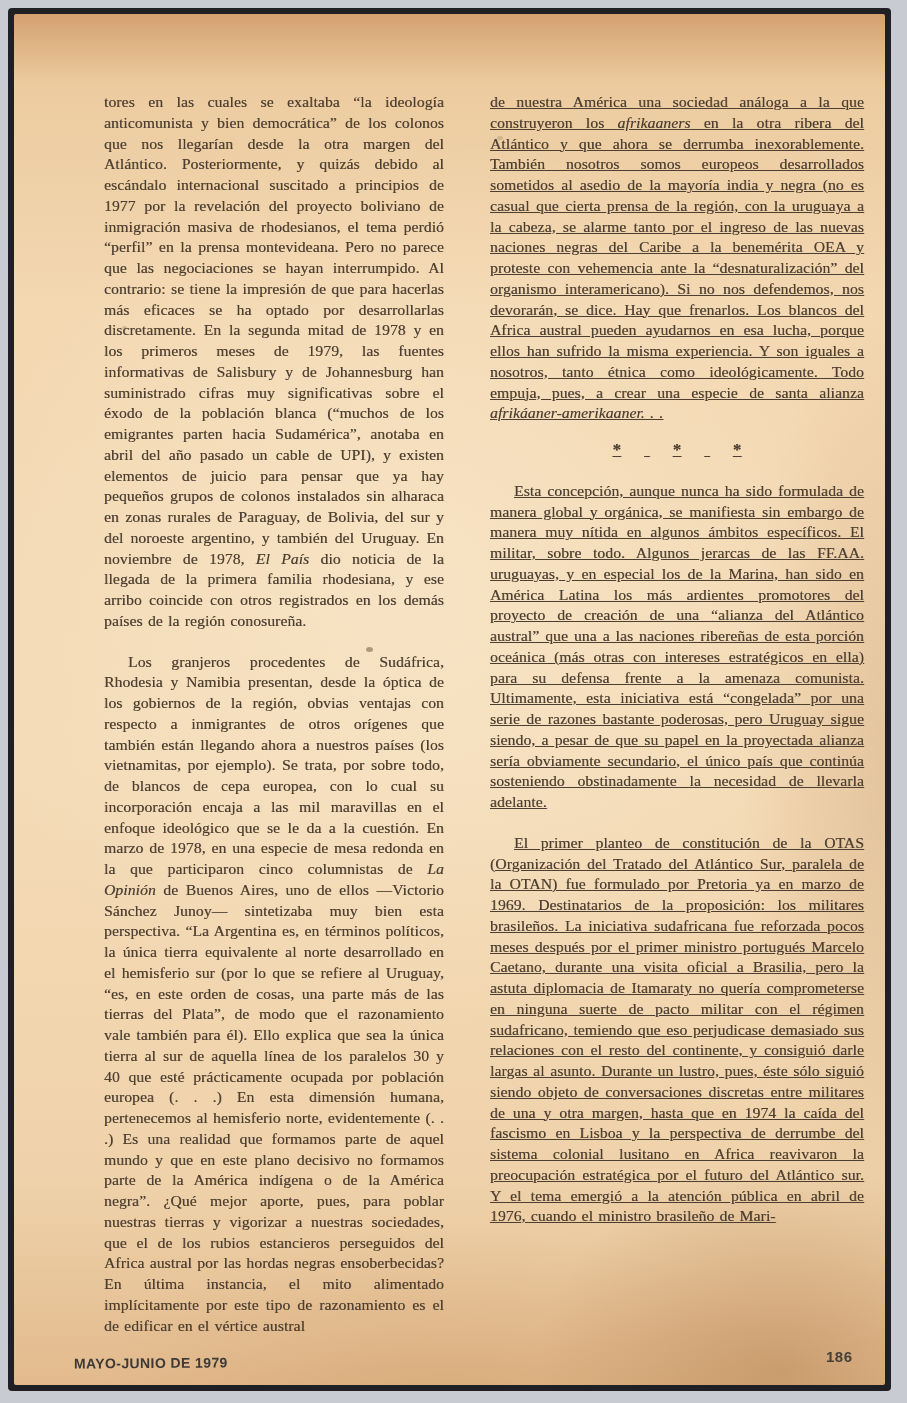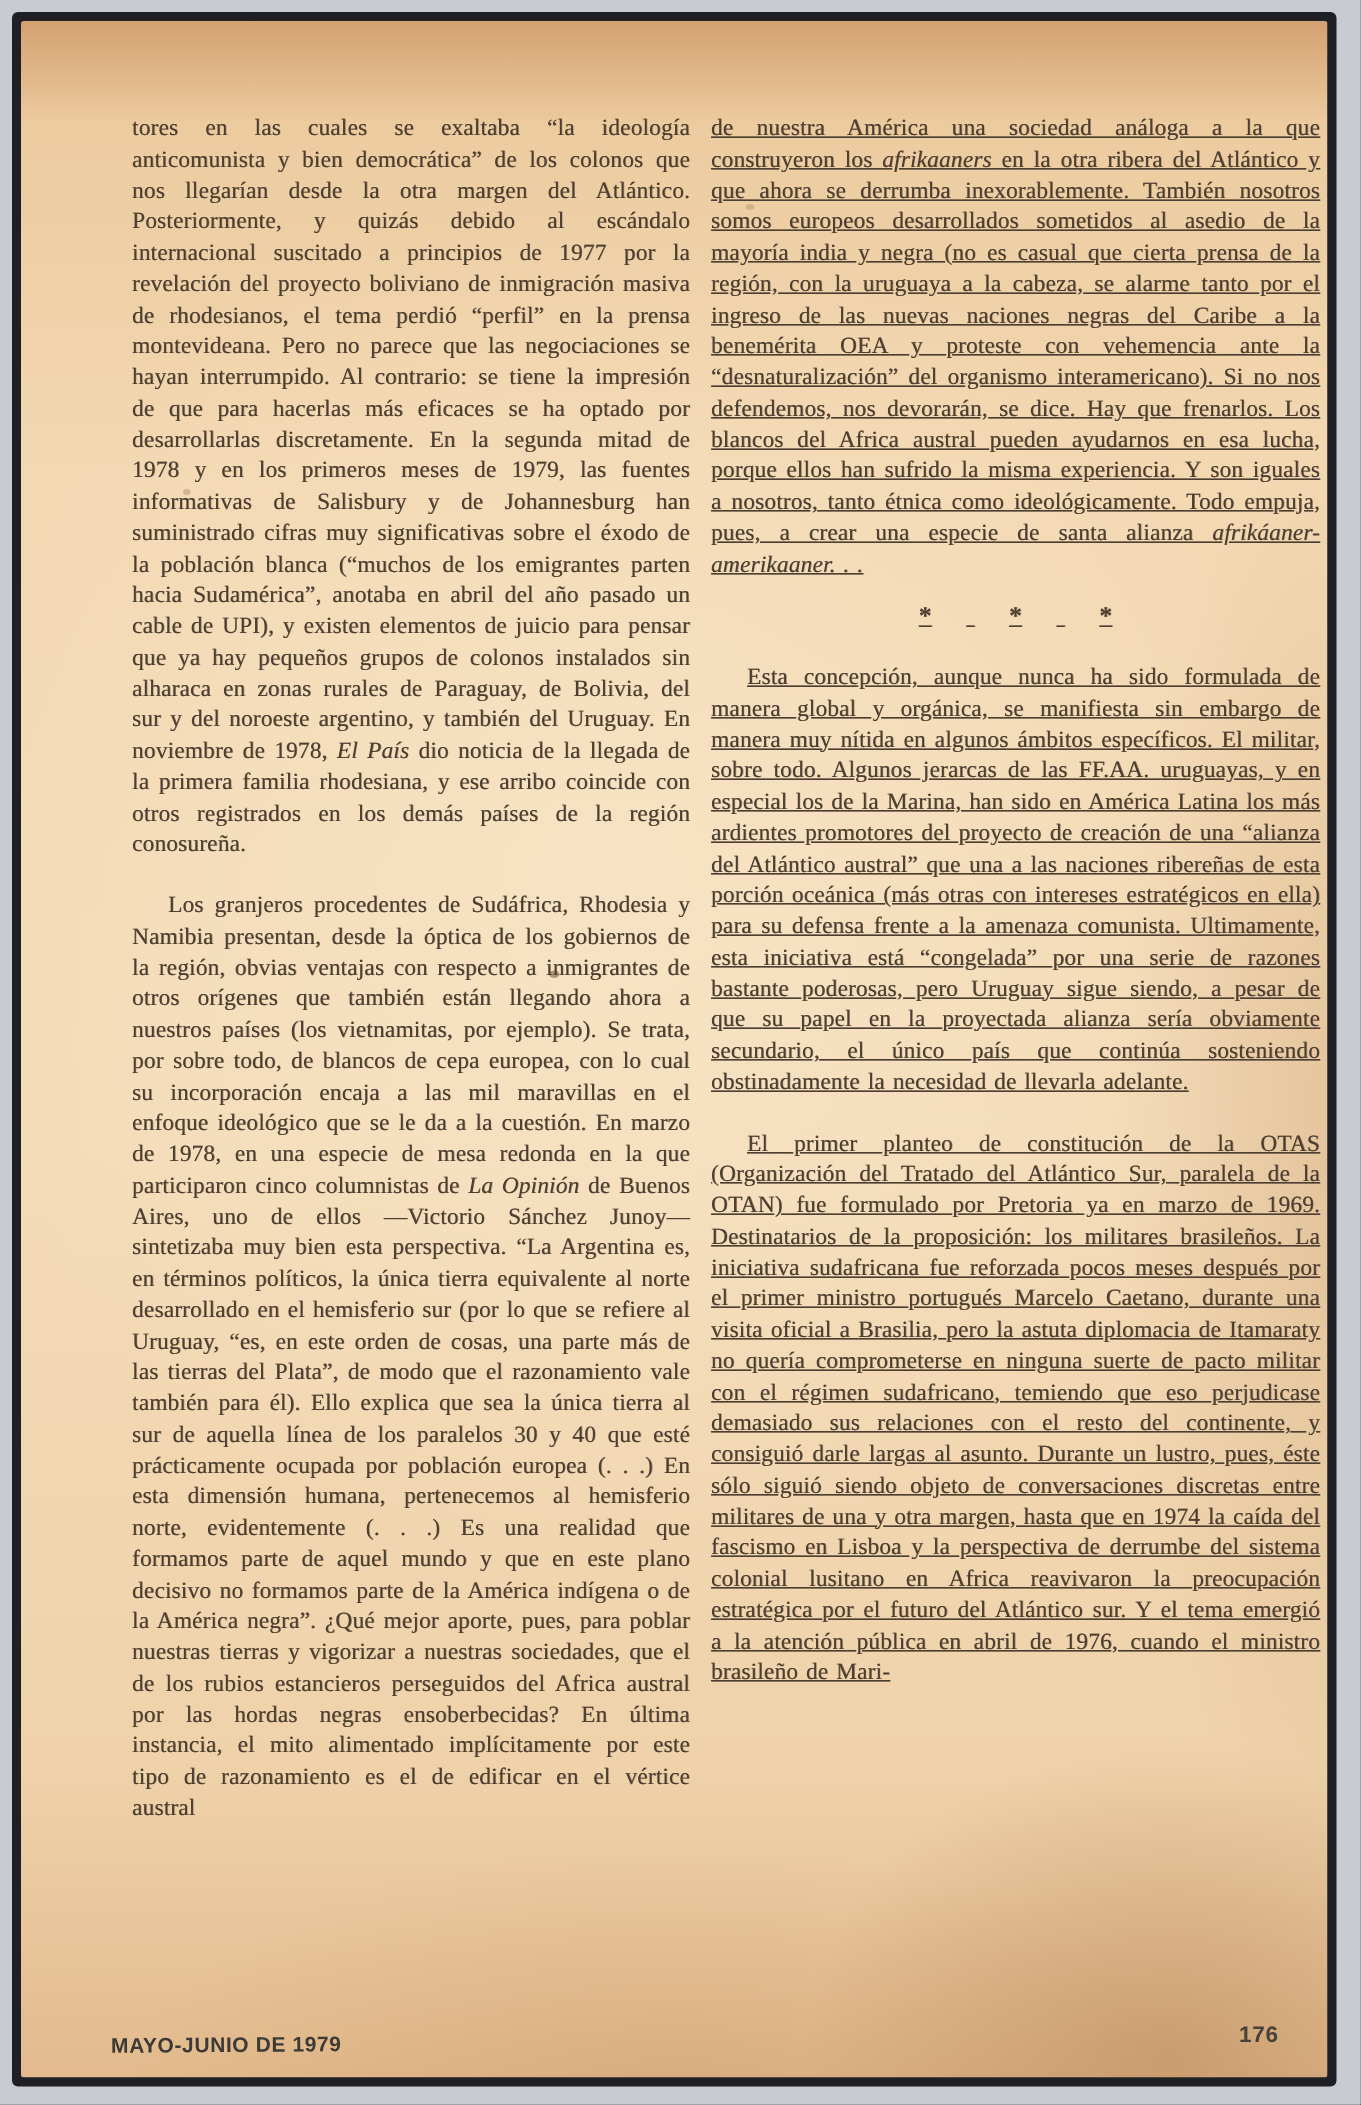--- a/index.html
+++ b/index.html
@@ -31,21 +31,21 @@
   .col {
     position:absolute; top:62px;
     color:#4c3e30;
     font-size:15.6px; line-height:20.75px;
     text-align:justify;
     word-spacing:1.2px; letter-spacing:.1px;
     text-shadow:.4px 0 0 rgba(76,62,48,.55);
   }
   #col-left  { left:74px;  width:372px; }
   #col-right { left:460px; width:406px;text-decoration:underline; }
-  .para { margin:0; }
+  .para { margin:16px; }
   .para + .para, .sep + .para { margin-top:20px; }
   .para.indent { text-indent:24px; }
   .it { font-style:italic; }
 
   .sep {
     margin-top:14px; margin-bottom:6px;
     text-align:center; color:#4c3e30;
     font-size:17px; font-weight:bold;
   }
   .sep span { margin:0 23px; }
@@ -85,17 +85,17 @@
         <div class="sep">
           <span>*</span>
           <span>*</span>
           <span>*</span>
         </div>
         <p class="para indent"><span>Esta concepción, aunque nunca ha sido formulada de manera global y orgánica, se manifiesta sin embargo de manera muy nítida en algunos ámbitos específicos. El militar, sobre todo. Algunos jerarcas de las FF.AA. uruguayas, y en especial los de la Marina, han sido en América Latina los más ardientes promotores del proyecto de creación de una “alianza del Atlántico austral” que una a las naciones ribereñas de esta porción oceánica (más otras con intereses estratégicos en ella) para su defensa frente a la amenaza comunista. Ultimamente, esta iniciativa está “congelada” por una serie de razones bastante poderosas, pero Uruguay sigue siendo, a pesar de que su papel en la proyectada alianza sería obviamente secundario, el único país que continúa sosteniendo obstinadamente la necesidad de llevarla adelante.</span></p>
         <p class="para indent"><span>El primer planteo de constitución de la OTAS (Organización del Tratado del Atlántico Sur, paralela de la OTAN) fue formulado por Pretoria ya en marzo de 1969. Destinatarios de la proposición: los militares brasileños. La iniciativa sudafricana fue reforzada pocos meses después por el primer ministro portugués Marcelo Caetano, durante una visita oficial a Brasilia, pero la astuta diplomacia de Itamaraty no quería comprometerse en ninguna suerte de pacto militar con el régimen sudafricano, temiendo que eso perjudicase demasiado sus relaciones con el resto del continente, y consiguió darle largas al asunto. Durante un lustro, pues, éste sólo siguió siendo objeto de conversaciones discretas entre militares de una y otra margen, hasta que en 1974 la caída del fascismo en Lisboa y la perspectiva de derrumbe del sistema colonial lusitano en Africa reavivaron la preocupación estratégica por el futuro del Atlántico sur. Y el tema emergió a la atención pública en abril de 1976, cuando el ministro brasileño de Mari-</span></p>
       </div>
 
       <div id="footer-date">MAYO-JUNIO DE 1979</div>
-      <div id="page-number">176</div>
+      <div id="page-number">186</div>
 
     </div>
   </div>
 </div>
 
 </body></html>

